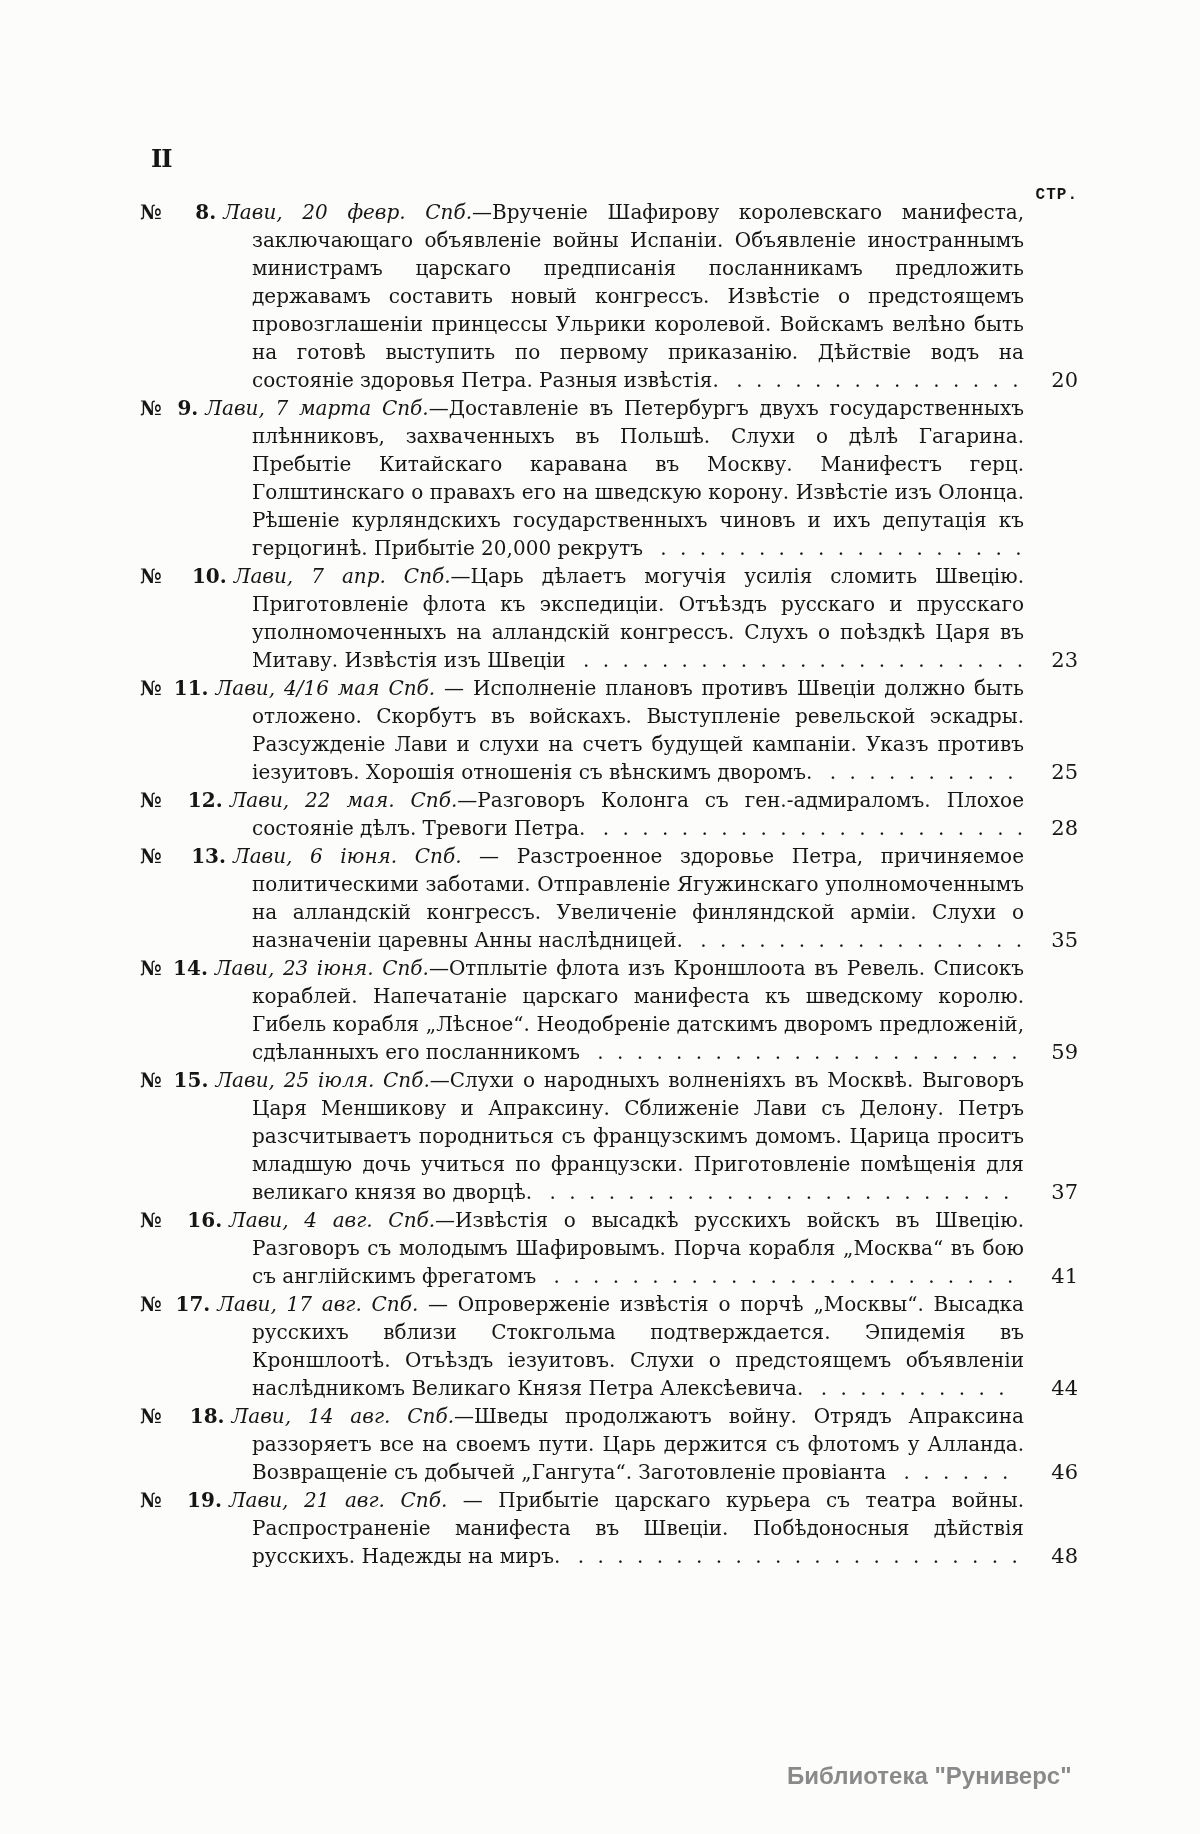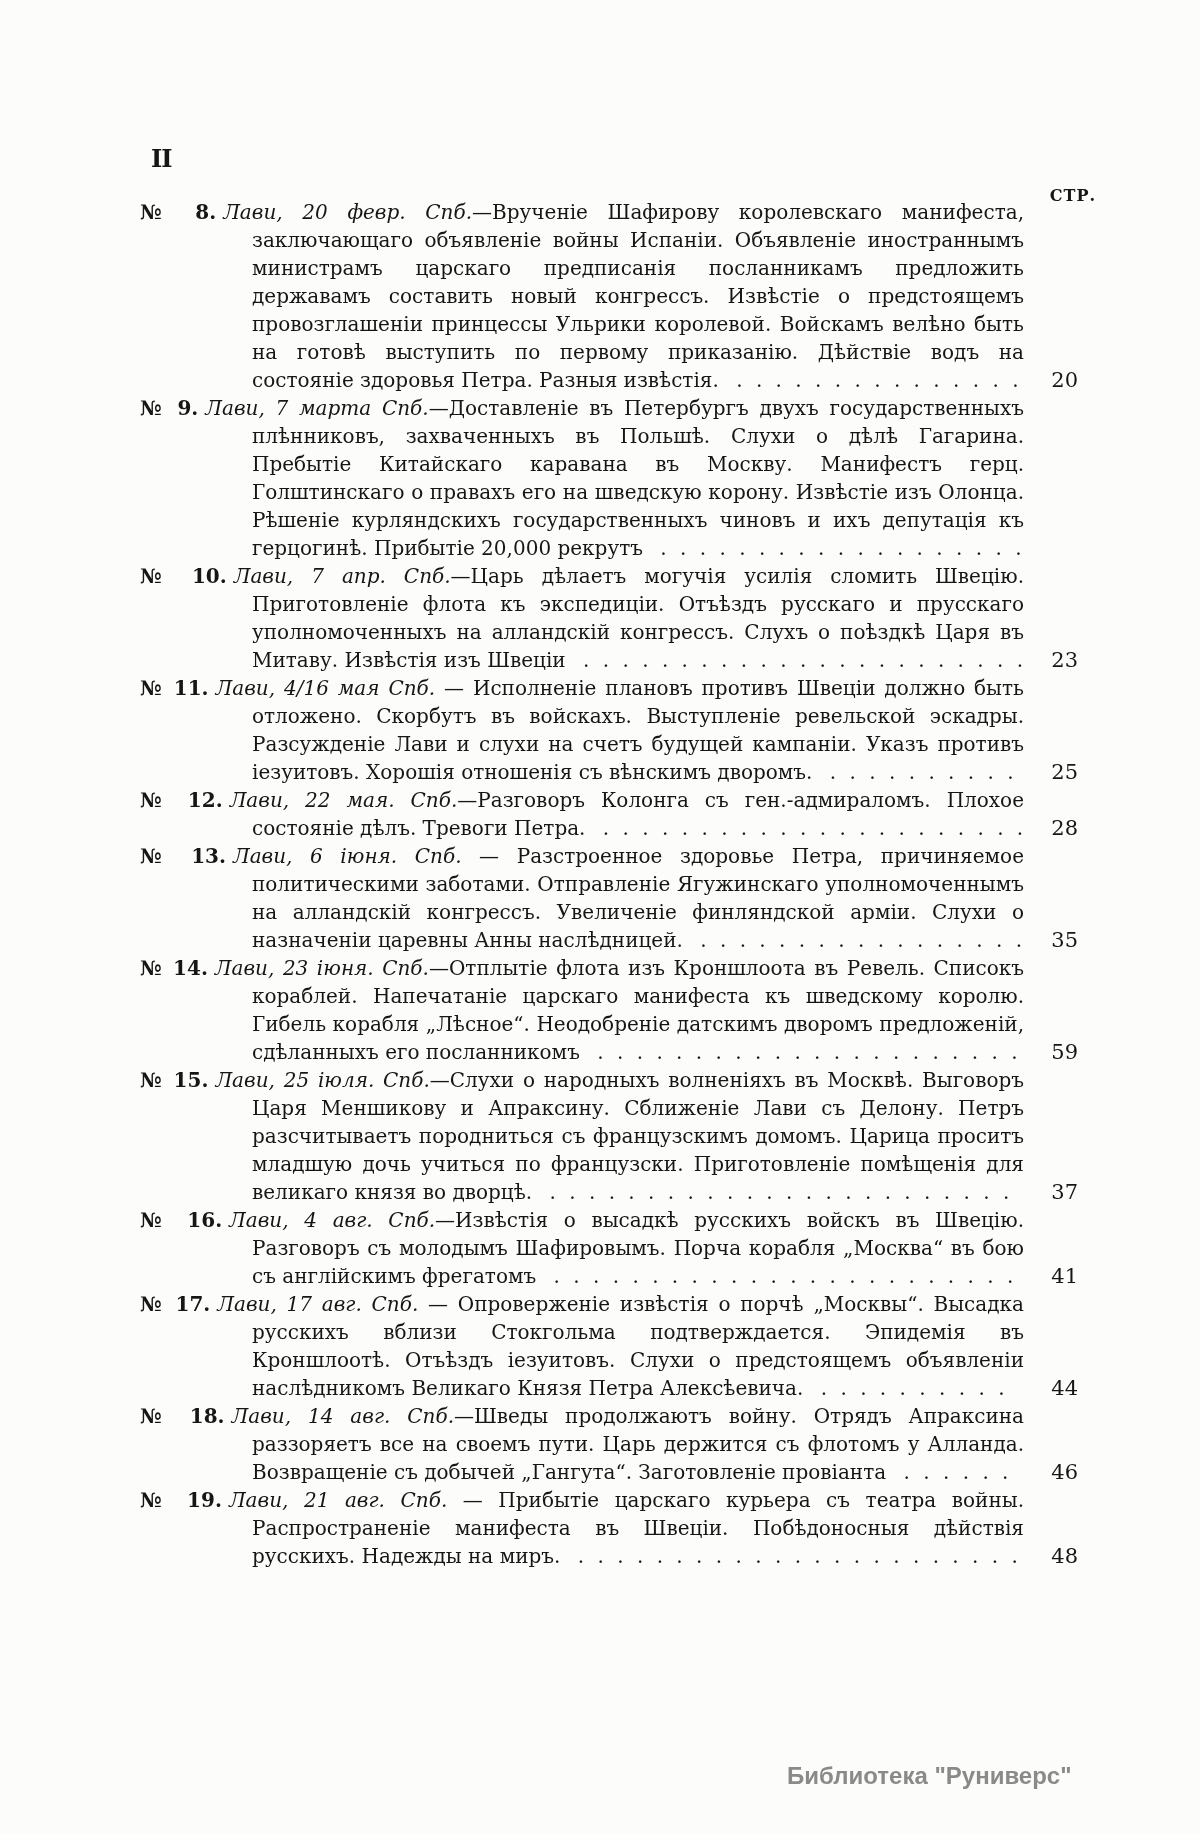--- a/index.html
+++ b/index.html
@@ -15,25 +15,26 @@
   .folio {
     position: absolute;
     left: 151px;
     top: 144px;
     font-size: 24px;
     font-weight: bold;
     letter-spacing: -1px;
   }
   .col-header {
     position: absolute;
-    right: 104px;
+    right: 122px;
     top: 186px;
     font-size: 16px;
     font-weight: bold;
     letter-spacing: 1px;
+    font-family: Liberation Mono, monospace;
   }
   .toc {
     position: absolute;
     left: 140px;
     top: 198px;
     width: 938px;
   }
   .entry { display: flex; }
   .entry-text {
     width: 772px;

